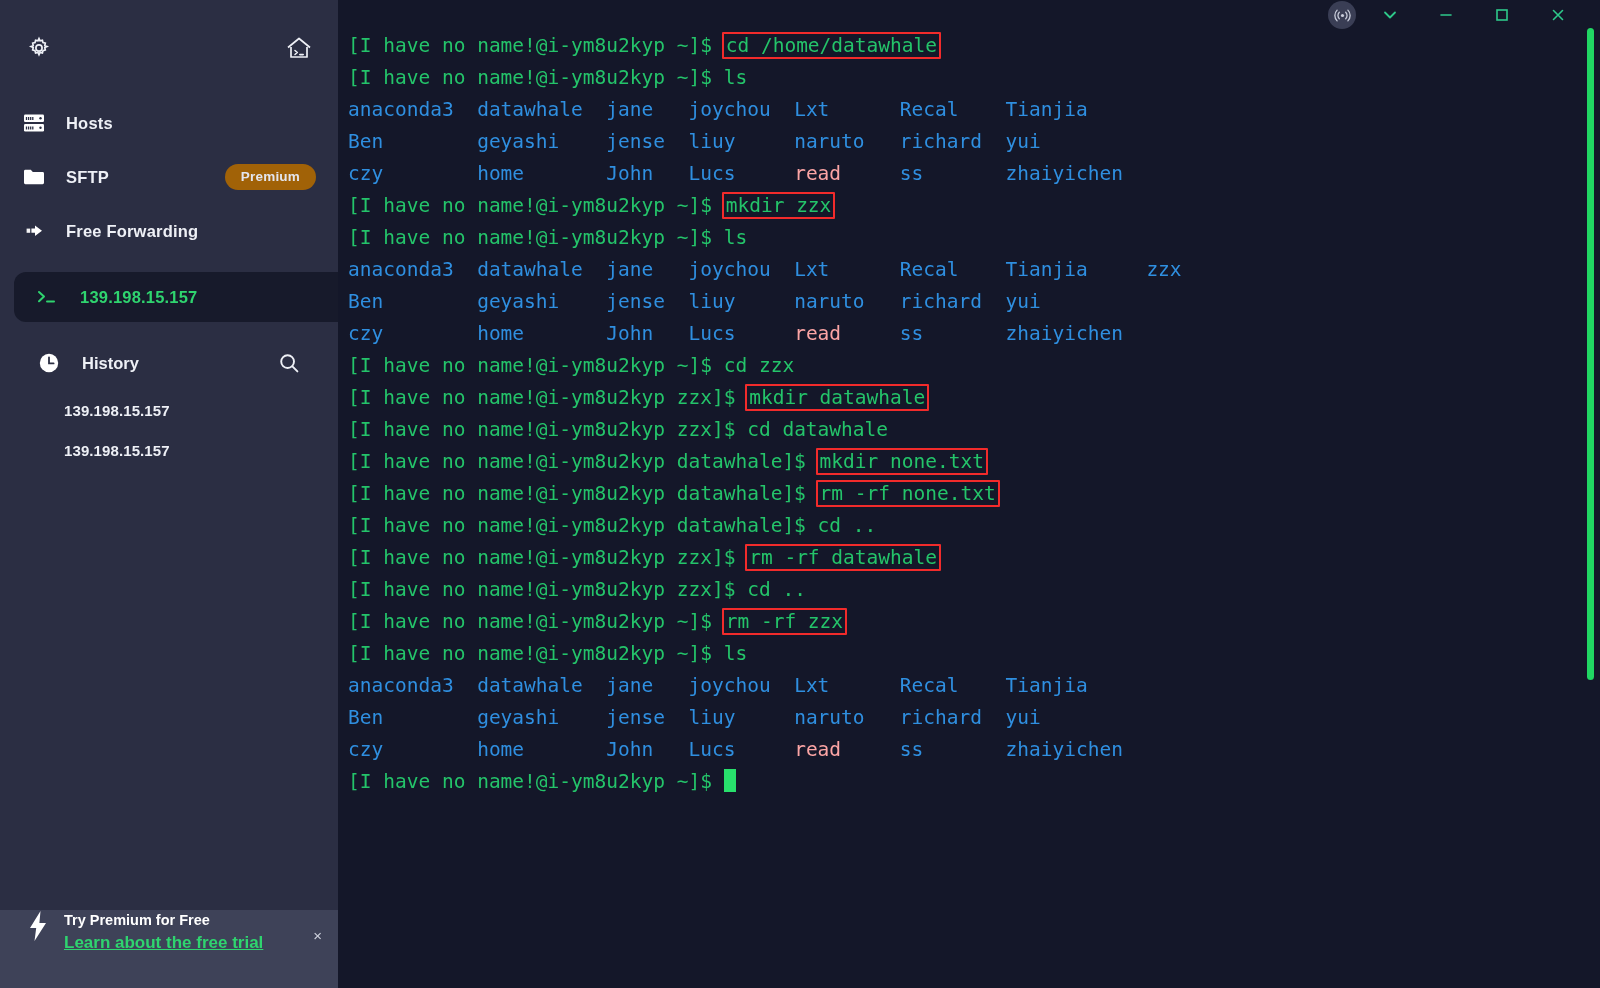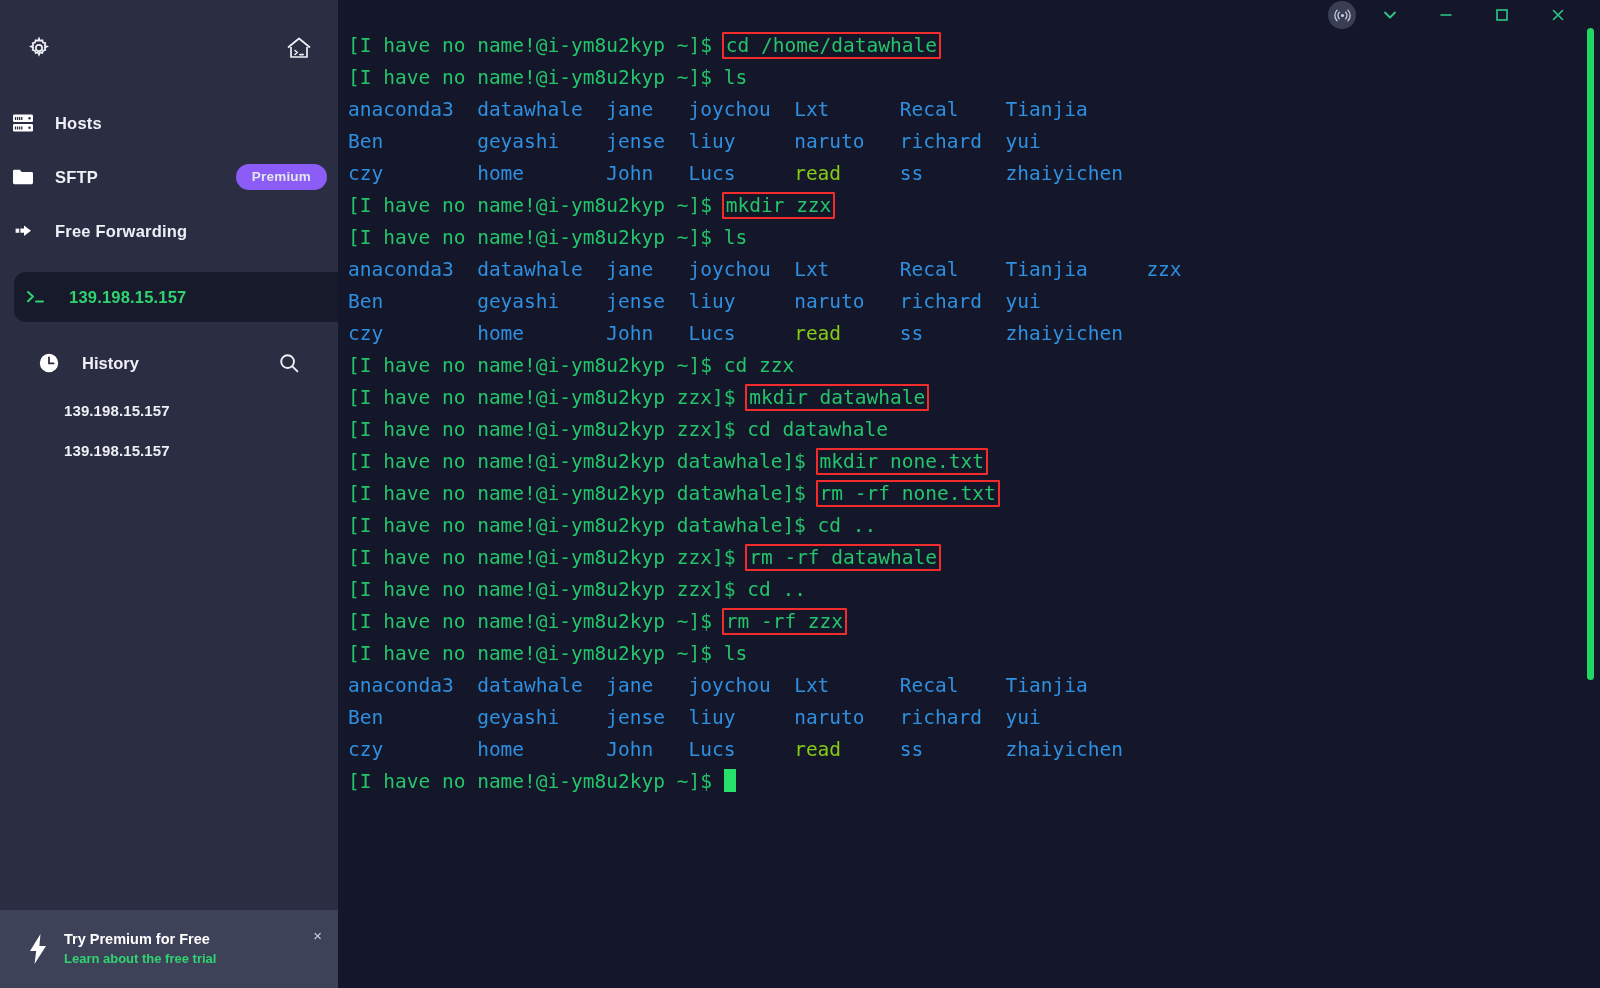--- a/index.html
+++ b/index.html
@@ -15,29 +15,29 @@
     width:338px; height:988px; background:#2b2e43;
     position:relative; flex:0 0 338px;
   }
   .sb-top {
     height:96px; display:flex; align-items:center;
     justify-content:space-between; padding:0 22px;
   }
   .icon-btn { width:34px; height:34px; display:flex; align-items:center; justify-content:center; cursor:pointer; }
   .sb-item {
     height:54px; display:flex; align-items:center;
-    padding:0 11px; cursor:pointer; position:relative;
+    padding:0 22px; cursor:pointer; position:relative;
   }
   .sb-item .ico { width:34px; flex:0 0 34px; display:flex; align-items:center; }
   .sb-item .lbl {
     color:#eef0f6; font-size:16.5px; font-weight:bold;
     letter-spacing:.2px; margin-left:10px;
   }
   .badge {
-    margin-left:auto; background:#8b5cf6; color:#e3e5ee;
+    margin-left:auto; background:#a16207; color:#e3e5ee;
     font-size:13.5px; font-weight:bold; border-radius:13px;
     padding:5px 16px 6px; letter-spacing:.2px;
   }
   .sb-item.active {
     background:#171a2b; border-radius:12px;
     margin:0 0 0 14px; width:calc(100% + 6px); height:50px;
   }
   .sb-item.active .lbl { color:#2fd46f; }
   .sb-sep { height:14px; }
   .hist-head { height:54px; display:flex; align-items:center; padding:0 38px; }
@@ -45,28 +45,28 @@
   .hist-head .srch { margin-left:auto; cursor:pointer; display:flex; }
   .hist-row {
     height:40px; display:flex; align-items:center; padding:0 22px 0 64px;
     color:#eef0f6; font-size:15px; font-weight:bold; cursor:pointer;
     letter-spacing:.1px;
   }
 
   
   #promo {
     position:absolute; left:0; bottom:0; width:338px; height:78px;
-    background:#3e4258; display:flex; align-items:center; padding:0 18px;
+    background:#3e4258; display:flex; align-items:flex-start; padding:0 18px;
   }
   #promo .bolt { width:40px; flex:0 0 40px; display:flex; justify-content:center; }
   #promo .txt { margin-left:6px; }
   #promo .t1 { color:#ffffff; font-size:14.5px; font-weight:bold; line-height:1.45; }
   #promo .t2 {
-    color:#2fd46f; font-size:13px; font-weight:bold;
-    cursor:pointer; line-height:1.45;
+    color:#2fd46f; font-size:17px; font-weight:bold;
+    text-decoration:underline; cursor:pointer; line-height:1.45;
   }
   #promo .x {
     position:absolute; right:16px; top:18px; color:#cfd2de;
     font-size:15px; cursor:pointer; line-height:1;
   }
 
   
   #term {
     flex:1; height:988px; background:#141729; position:relative; overflow:hidden;
   }
@@ -90,21 +90,21 @@
     font-size:19.5px; line-height:32px; white-space:pre;
   }
   .ln { height:32px; }
   .prompt { color:#24c46a; }
   .cmd { color:#24c46a;margin-top:24px; }
   .hl {
     color:#24c46a; border:2px solid #f22b2b; padding:0 2px;
     margin:0 -2px; border-radius:1px;
   }
   .dir { color:#2f8fe0; }
-  .exe { color:#84cc16; }
+  .exe { color:#fca5a5; }
   .cursor {
     display:inline-block; width:12px; height:23px;
     background:#28e06c; vertical-align:-4px;
   }
   #scrollbar {
     position:absolute; right:6px; top:28px; width:7px; height:652px;
     background:#21d663; border-radius:4px; cursor:pointer;
   }
 </style>
 </head>

